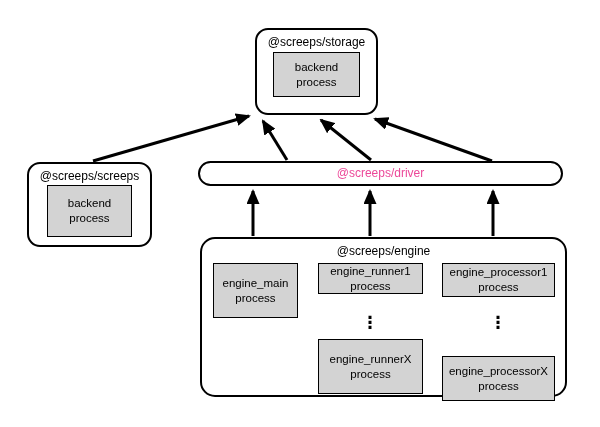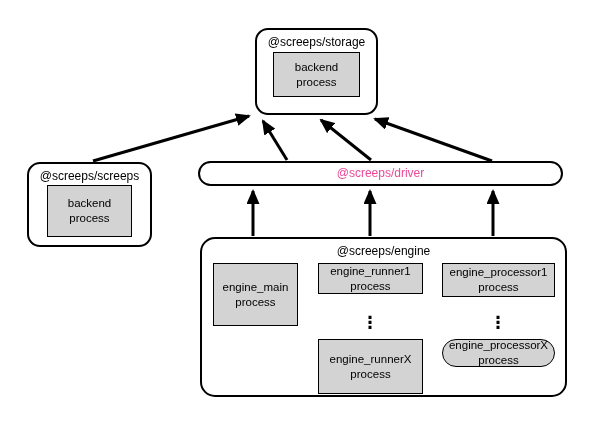--- a/index.html
+++ b/index.html
@@ -102,27 +102,27 @@
   <div class="node" style="left:27px; top:162px; width:125px; height:85px;">
     <span class="node-title">@screeps/screeps</span>
     <div class="proc" style="left:18px; top:21px; width:85px; height:52px;">backend
 process</div>
   </div>
 
   <div class="pill" style="left:198px; top:161px; width:365px; height:25px;">@screeps/driver</div>
 
   <div class="node" style="left:200px; top:237px; width:367px; height:160px; border-radius:15px;">
     <span class="node-title">@screeps/engine</span>
-    <div class="proc" style="left:11px; top:24px; width:85px; height:63px;">engine_main
+    <div class="proc" style="left:11px; top:24px; width:85px; height:55px;">engine_main
 process</div>
     <div class="proc" style="left:116px; top:24px; width:105px; height:31px;">engine_runner1
 process</div>
     <div class="proc" style="left:240px; top:24px; width:113px; height:34px;">engine_processor1
 process</div>
     <div class="dots" style="left:158px; top:74px;">⋮</div>
     <div class="dots" style="left:286px; top:74px;">⋮</div>
     <div class="proc" style="left:116px; top:100px; width:105px; height:55px;">engine_runnerX
 process</div>
-    <div class="proc" style="left:240px; top:100px; width:113px; height:28px;border-radius:18px;">engine_processorX
+    <div class="proc" style="left:240px; top:117px; width:113px; height:45px;">engine_processorX
 process</div>
   </div>
 
 </div>
 
 </body></html>

